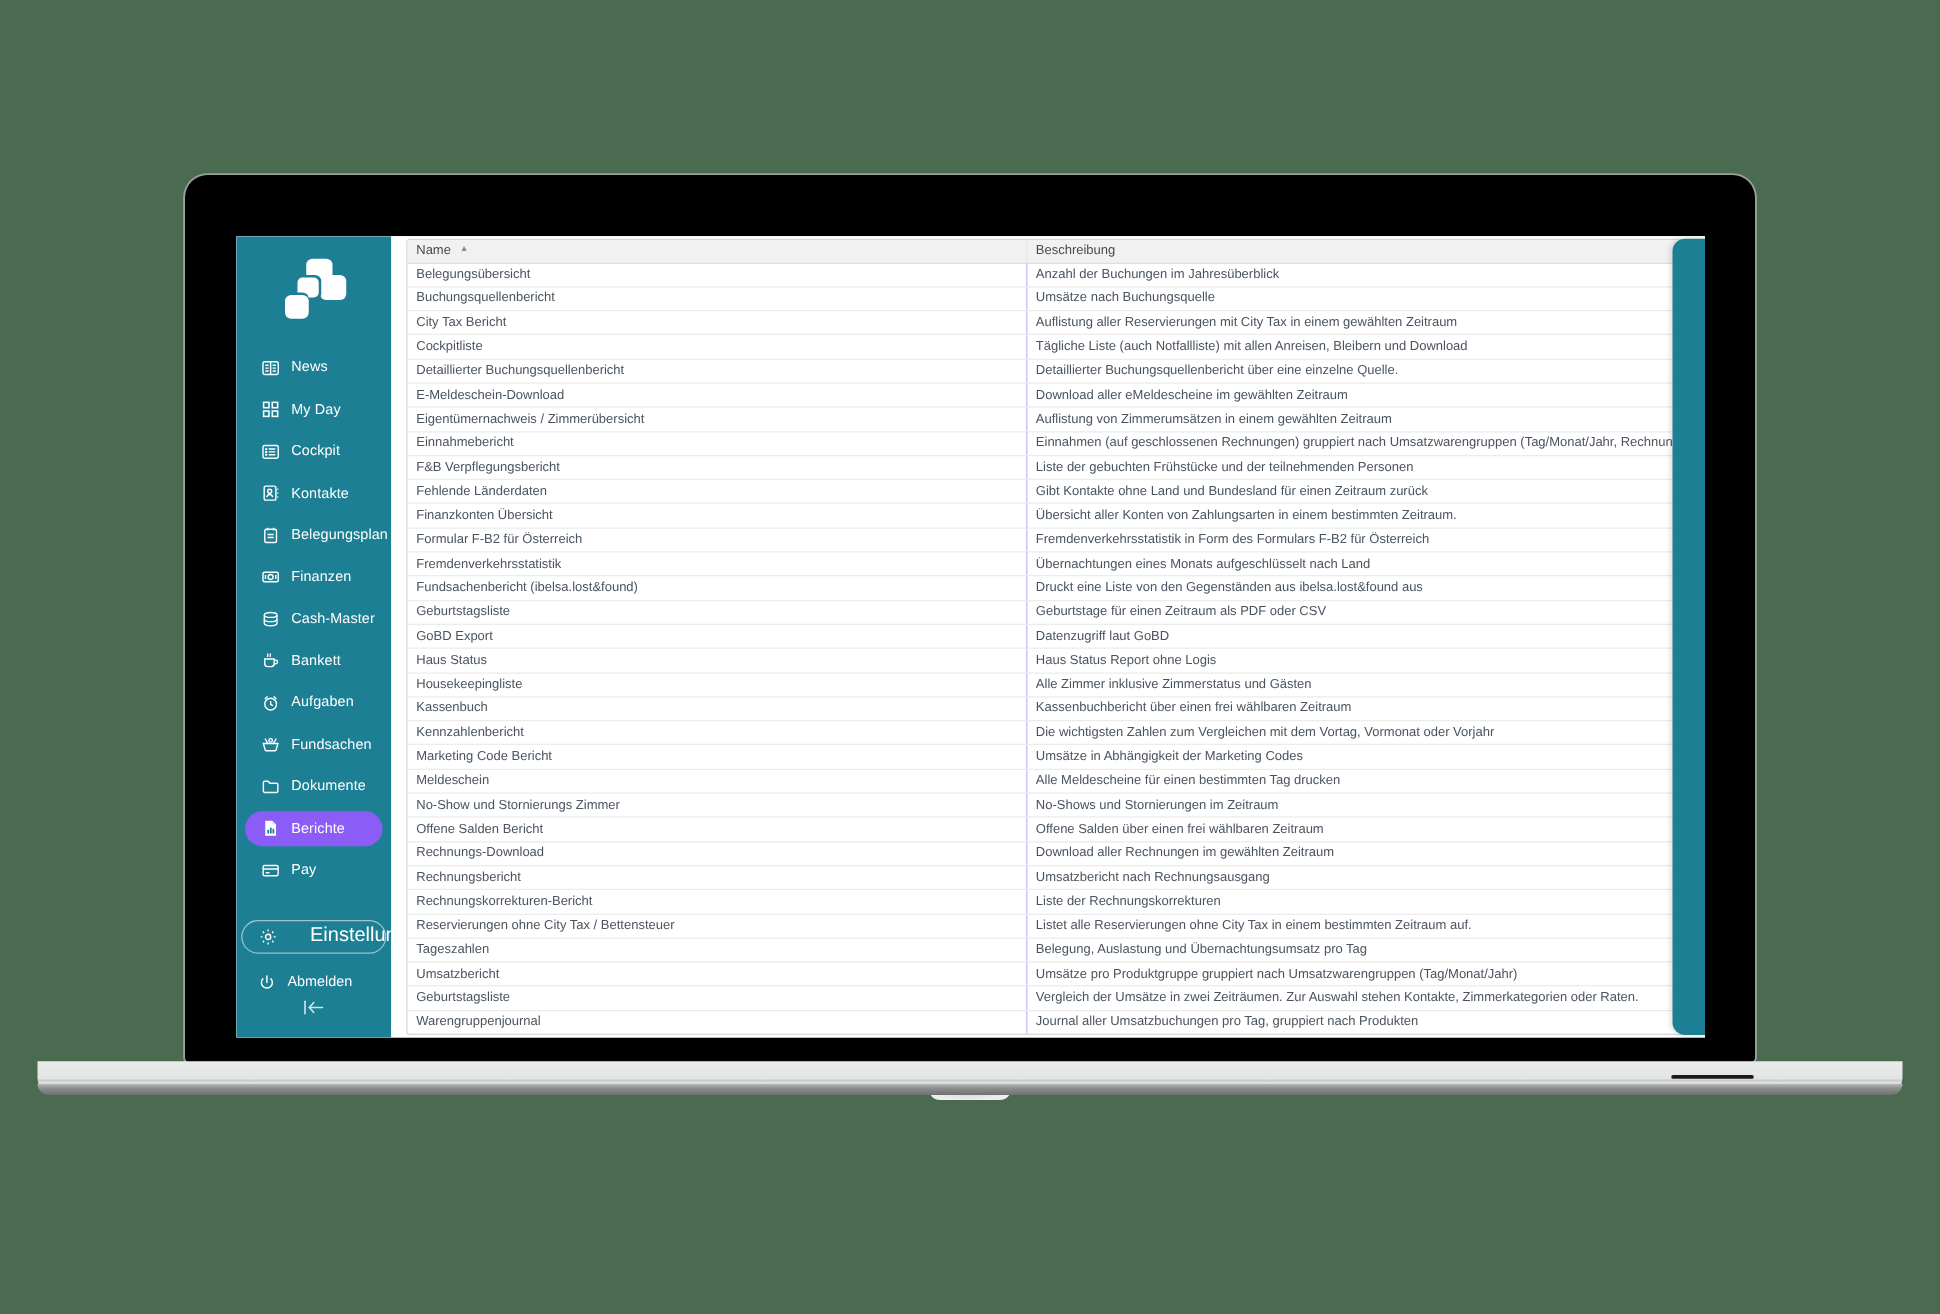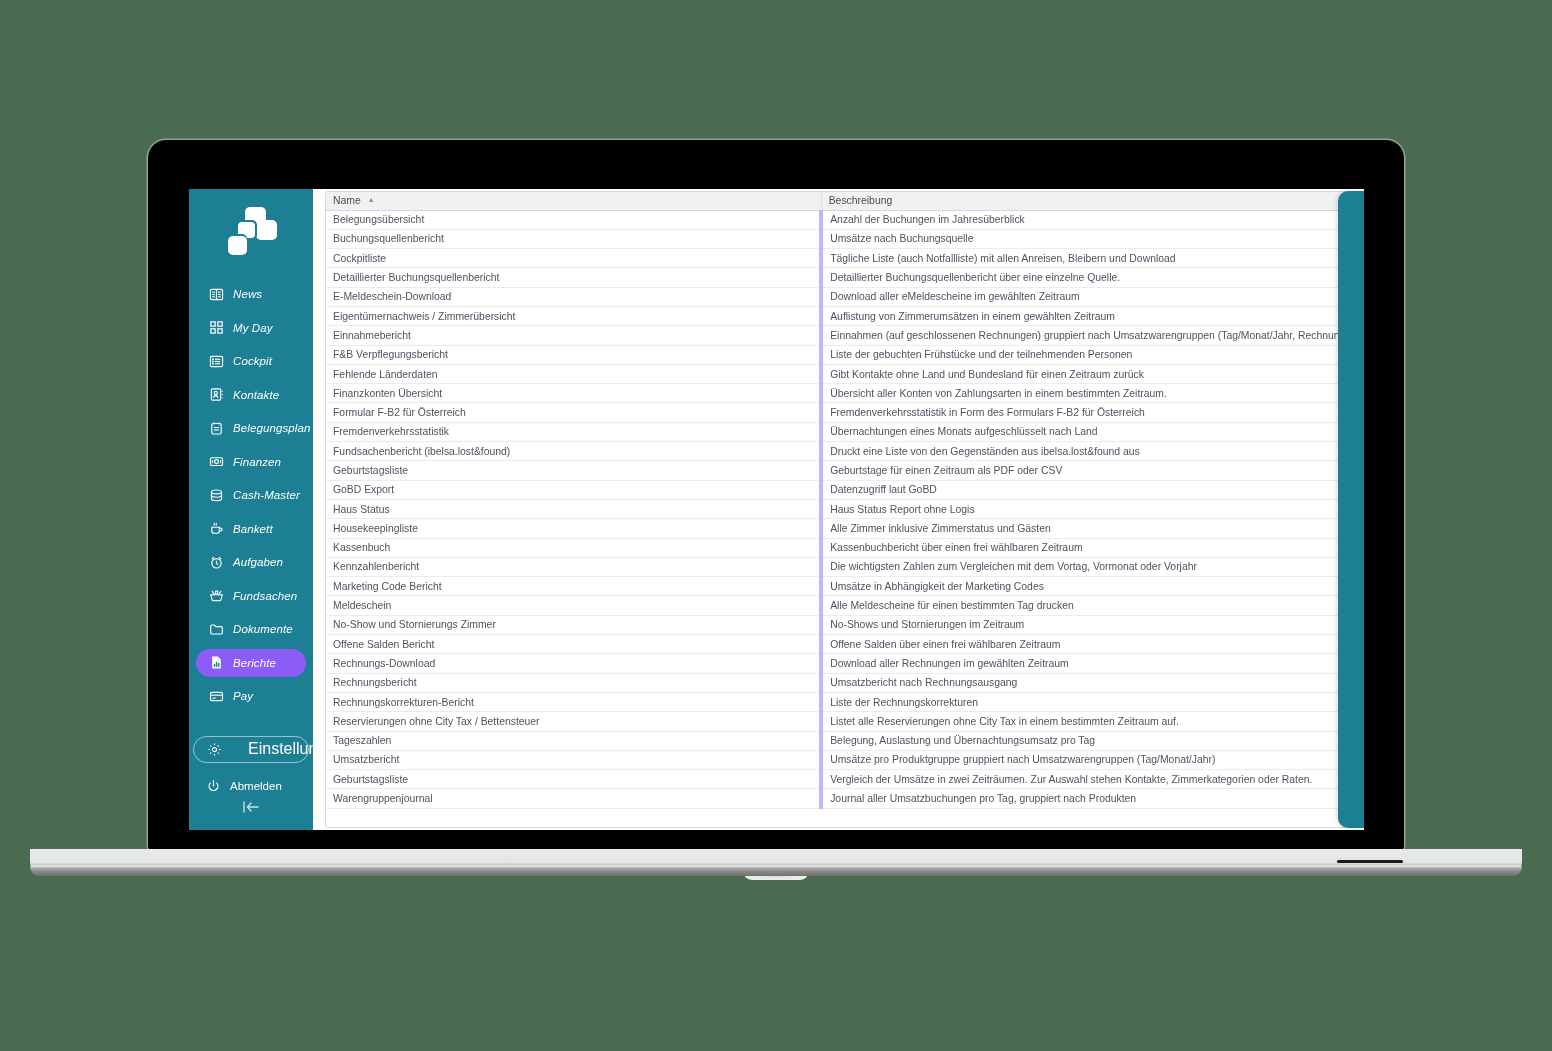--- a/index.html
+++ b/index.html
@@ -50,21 +50,21 @@
   
   .app { position: absolute; inset: 0; display: flex; background:#ffffff; }
 
   
   .sidebar {
     width: 124px; background: #1d7f94; flex: 0 0 124px;
     display: flex; flex-direction: column; align-items: center;
     position: relative; color: #fff;
   }
   .logo { margin-top: 17px; margin-bottom: 22px; width: 56px; height: 52px; position: relative; }
-  .nav { width: 100%; display: flex; flex-direction: column; align-items: center; gap: 0px; font-style: italic; }
+  .nav { width: 100%; display: flex; flex-direction: column; align-items: center; gap: 0px; }
   .nav-item {
     width: 110px; height: 28px; display: flex; align-items: center;
     gap: 9px; padding-left: 12px; border-radius: 14px;
     color: #ffffff; font-size: 11.5px; letter-spacing: .1px;
     margin-bottom: 5.5px; cursor: pointer; white-space: nowrap;
   }
   .nav-item.active { background: #8b5cf6; }
   .nav-item .ico { width: 16px; height: 16px; flex: 0 0 16px; display:flex; align-items:center; justify-content:center; }
   .nav-item .ico svg { width: 15px; height: 15px; display:block; }
   .nav-spacer { height: 20px; }
@@ -98,21 +98,21 @@
     background: #f1f1f1; text-align: left; font-weight: normal;
     font-size: 10.4px; color: #4a4a4a; height: 18px; padding: 0 7px;
     border-bottom: 1px solid #d5d5d5; position: relative;
   }
   table.grid th .sorticon { margin-left:7px; font-size:7px; color:#8a8a8a; vertical-align: 2px;}
   table.grid th.col-name { width: 48.5%; border-right: 1px solid #e2e2e2; }
   table.grid td {
     font-size: 10.4px; color: #4a5460; height: 19.3px; padding: 0 7px;
     border-bottom: 1px solid #ececec; white-space: nowrap; overflow: hidden;
   }
-  table.grid td.c-name { border-right: 4px solid #c4b5fd; margin-top: 15px; }
+  table.grid td.c-name { border-right: 1px solid #c4b5fd; margin-top: 15px; }
 
   .vscroll {
     position: absolute; right: 1px; top: 19px; width: 7px; bottom: 24px;
     background: #f3f3f3;
   }
   .vthumb {
     position: absolute; left: 0; top: 0; width: 7px; height: 93%;
     background: #b9b9b9; border-radius: 4px;
   }
 
@@ -361,20 +361,24 @@
               <tbody id="tbody">
                   <tr>
                     <td class="c-name">Belegungsübersicht</td>
                     <td class="c-desc">Anzahl der Buchungen im Jahresüberblick</td>
                   </tr>
                   <tr>
                     <td class="c-name">Buchungsquellenbericht</td>
                     <td class="c-desc">Umsätze nach Buchungsquelle</td>
                   </tr>
                   <tr>
+                    <td class="c-name">City Tax Bericht</td>
+                    <td class="c-desc">Auflistung aller Reservierungen mit City Tax in einem gewählten Zeitraum</td>
+                  </tr>
+                  <tr>
                     <td class="c-name">Cockpitliste</td>
                     <td class="c-desc">Tägliche Liste (auch Notfallliste) mit allen Anreisen, Bleibern und Download</td>
                   </tr>
                   <tr>
                     <td class="c-name">Detaillierter Buchungsquellenbericht</td>
                     <td class="c-desc">Detaillierter Buchungsquellenbericht über eine einzelne Quelle.</td>
                   </tr>
                   <tr>
                     <td class="c-name">E-Meldeschein-Download</td>
                     <td class="c-desc">Download aller eMeldescheine im gewählten Zeitraum</td>

